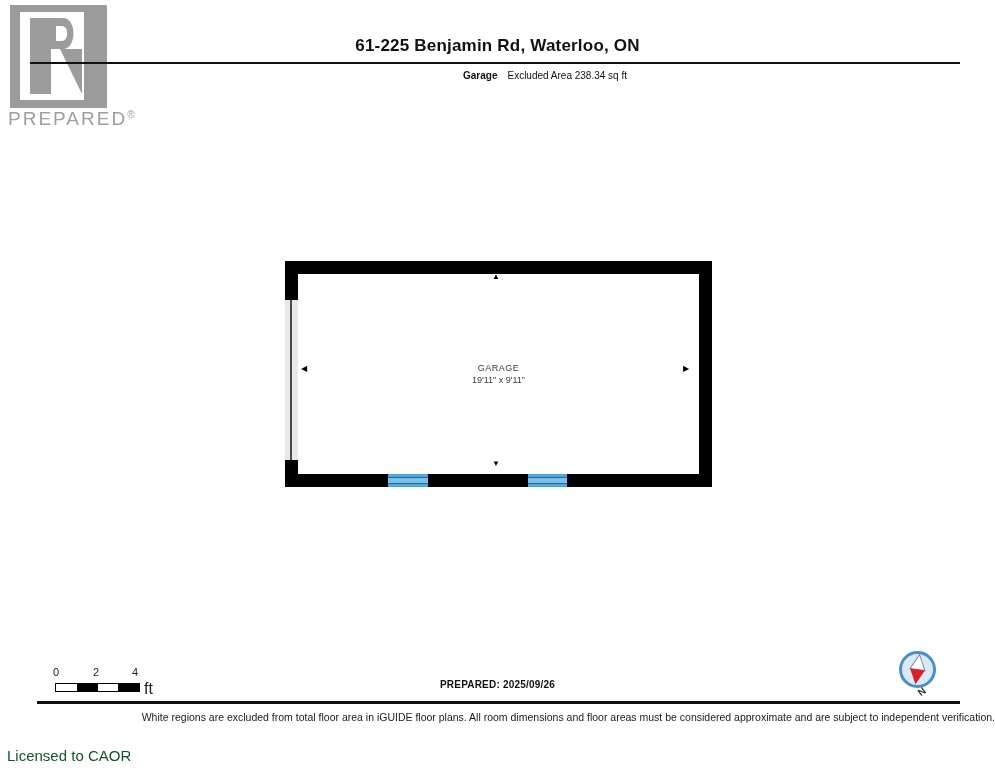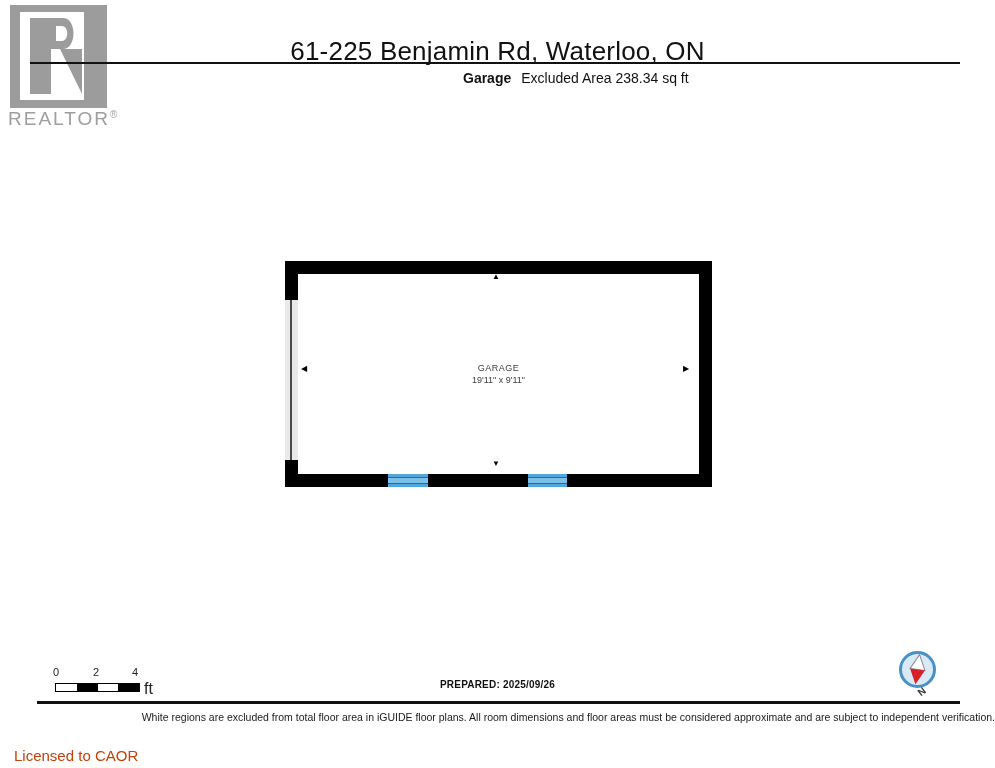--- a/index.html
+++ b/index.html
@@ -8,22 +8,22 @@
     font-family:"Liberation Sans",sans-serif;color:#111;overflow:hidden;
   }
 
   
   .logo-box{position:absolute;left:10px;top:5px;width:97px;height:103px;background:#9c9c9c;z-index:1}
   .logo-white{position:absolute;left:10px;top:7px;width:64px;height:88px;background:#ffffff}
   .logo-white svg{position:absolute;left:0;top:0;width:100%;height:100%}
   .brand{position:absolute;left:8px;top:108px;z-index:1;font-size:19px;letter-spacing:2px;color:#9e9e9e;white-space:nowrap}
   .brand .reg{font-size:10px;vertical-align:super;letter-spacing:0}
   .header-rule{position:absolute;left:30px;top:62px;width:930px;height:2px;background:#111;z-index:2}
-  .title{position:absolute;left:0;right:0;top:36px;text-align:center;font-size:26px;font-weight:normal;letter-spacing:.2px}
-  .subtitle{position:absolute;left:463px;top:70px;font-size:14px;white-space:nowrap}
+  .title{position:absolute;left:0;right:0;top:36px;text-align:center;font-size:17px;font-weight:bold;letter-spacing:.2px}
+  .subtitle{position:absolute;left:463px;top:70px;font-size:10px;white-space:nowrap}
   .subtitle .room{font-weight:bold;margin-right:10px}
 
   
   .plan{position:absolute;left:285px;top:261px;width:427px;height:226px;background:#000}
   .plan-interior{position:absolute;left:13px;top:13px;width:401px;height:200px;background:#fff}
   .garage-door{position:absolute;left:0;top:39px;width:13px;height:160px;background:#e9e9e9}
   .garage-door .door-line{position:absolute;left:5px;top:0;bottom:0;width:2px;background:#4a4a4a}
   .window{position:absolute;top:213px;height:13px;
     background:linear-gradient(to bottom,#51a7dd 0 3px,#1d6ca6 3px 4px,#7cc0e8 4px 9px,#1d6ca6 9px 10px,#51a7dd 10px 13px)}
   .window.w1{left:103px;width:40px}
@@ -44,37 +44,37 @@
   .scale-seg{flex:1 1 25%}
   .scale-seg.w{background:#fff}.scale-seg.b{background:#000}
   .scale-unit{position:absolute;left:144px;top:680px;font-size:16px;color:#222}
 
   
   .prepared{position:absolute;left:0;right:0;top:679px;text-align:center;font-size:10px;font-weight:bold;letter-spacing:.2px}
   .compass{position:absolute;left:897px;top:649px;width:41px;height:41px}
   .compass-n{position:absolute;left:918px;top:686px;font-size:10px;font-weight:bold;color:#333;transform:rotate(-38deg)}
   .footer-rule{position:absolute;left:37px;top:701px;width:923px;height:3px;background:#111}
   .disclaimer{position:absolute;left:0;right:0;top:711px;text-align:right;font-size:10.5px;color:#1a1a1a}
-  .license{position:absolute;left:14px;top:747px;font-size:15px;color:#c2410c}
+  .license{position:absolute;left:7px;top:747px;font-size:15px;color:#14532d}
 </style>
 </head>
 <body>
 
 <div>
 
   <div class="logo-box">
     <div class="logo-white">
       <svg viewBox="0 0 64 88" xmlns="http://www.w3.org/2000/svg" aria-hidden="true">
         <rect x="10" y="6" width="21" height="76" fill="#9c9c9c"></rect>
         <path d="M31 6 h12 c14 0 14 31 0 31 h-12 z M36 14 h6 c7 0 7 15 0 15 h-6 z" fill="#9c9c9c" fill-rule="evenodd"></path>
         <polygon points="40,37 62,82 62,37" fill="#9c9c9c"></polygon>
       </svg>
     </div>
   </div>
-  <div class="brand"><span>REALTOR</span><span class="reg">®</span></div>
+  <div class="brand"><span>PREPARED</span><span class="reg">®</span></div>
 
   <div class="header-rule"></div>
 
   <div class="title">61-225 Benjamin Rd, Waterloo, ON</div>
 
   <div class="subtitle">
     <span class="room">Garage</span><span>Excluded Area 238.34 sq ft</span>
   </div>
 
   <div class="plan">

